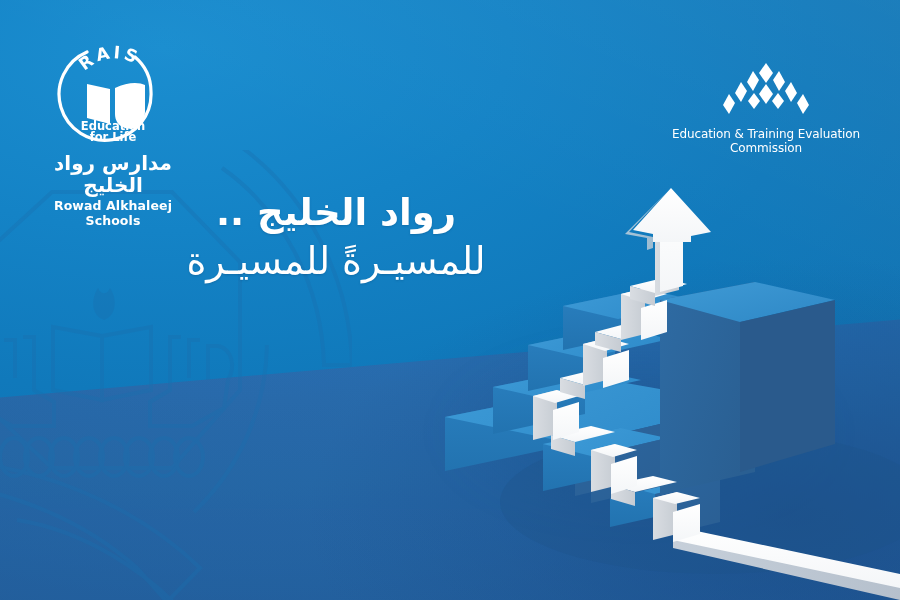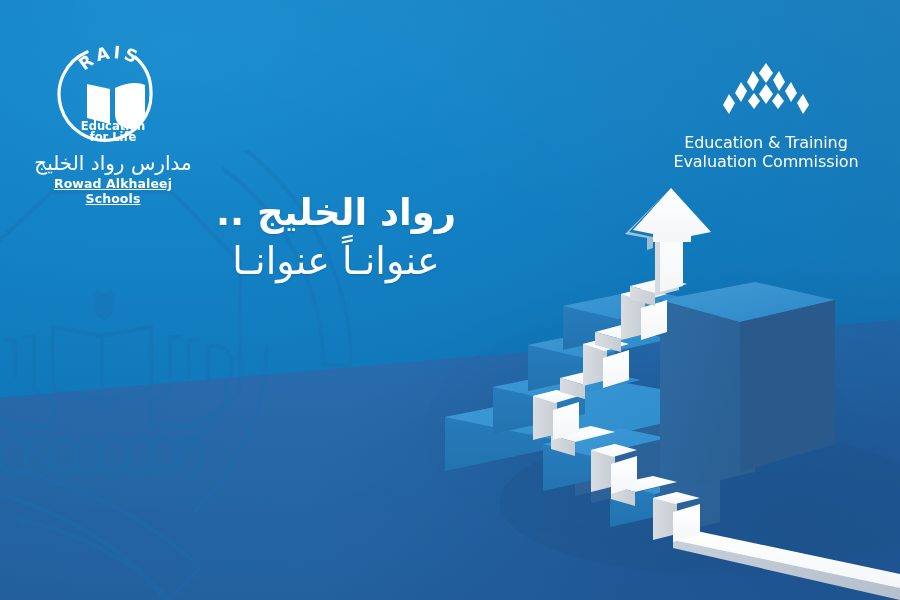--- a/index.html
+++ b/index.html
@@ -77,53 +77,52 @@
     left: 28px;
     top: 36px;
     width: 170px;
     text-align: center;
     color: #ffffff;
   }
   .rais-mark { width: 112px; height: 112px; margin: 0 auto; display: block; }
   .rais-name-ar {
     margin-top: 4px;
     font-size: 20px;
-    font-weight: normal;
+    font-weight: bold;
     line-height: 1.1;
     direction: rtl;
     letter-spacing: 0.2px;
   }
   .rais-name-en {
     margin-top: 2px;
     font-size: 12.5px;
     font-weight: bold;
     letter-spacing: 0.1px;
-    text-decoration: underline;
   }
 
   
   .etec-logo {
     position: absolute;
     right: 26px;
     top: 62px;
     width: 216px;
     text-align: center;
     color: #ffffff;
   }
   .etec-mark { width: 112px; height: 56px; margin: 0 auto 7px; display: block; }
   .etec-name-ar {
     font-size: 17.5px;
     line-height: 1.15;
     direction: rtl;
     font-weight: normal;
   }
   .etec-name-en {
-    font-size: 16px;
+    font-size: 12px;
     line-height: 1.2;
-    margin-top: 15px;
+    margin-top: 9px;
     letter-spacing: -0.1px;
   }
 
   
   .headline {
     position: absolute;
     right: 354px;
     top: 190px;
     width: 420px;
     direction: rtl;
@@ -379,16 +378,16 @@
       <path d="M240 34 L264 28 L264 108 L240 114 Z" fill="url(#ribbonSide)"></path>
       <path d="M245 30 L268 24 L268 104 L245 110 Z" fill="url(#ribbonTop)"></path>
 
       <path d="M256 6 L296 50 L276 54 L276 60 L238 60 L238 52 L218 48 Z" fill="url(#ribbonTop)"></path>
       <path d="M252 10 L214 50 L238 55 L238 66 L232 68 L232 56 L210 52 Z" fill="url(#ribbonSide)" opacity="0.75"></path>
     </svg>
   </div>
 
   <div class="headline">
     <div class="hl-line1">رواد الخليج ..</div>
-    <div class="hl-line3">عنوانـاً عنوانـا</div>
+    <div class="hl-line3">للمسيـرةً للمسيـرة</div>
   </div>
 
 </div>
 
 </body></html>

